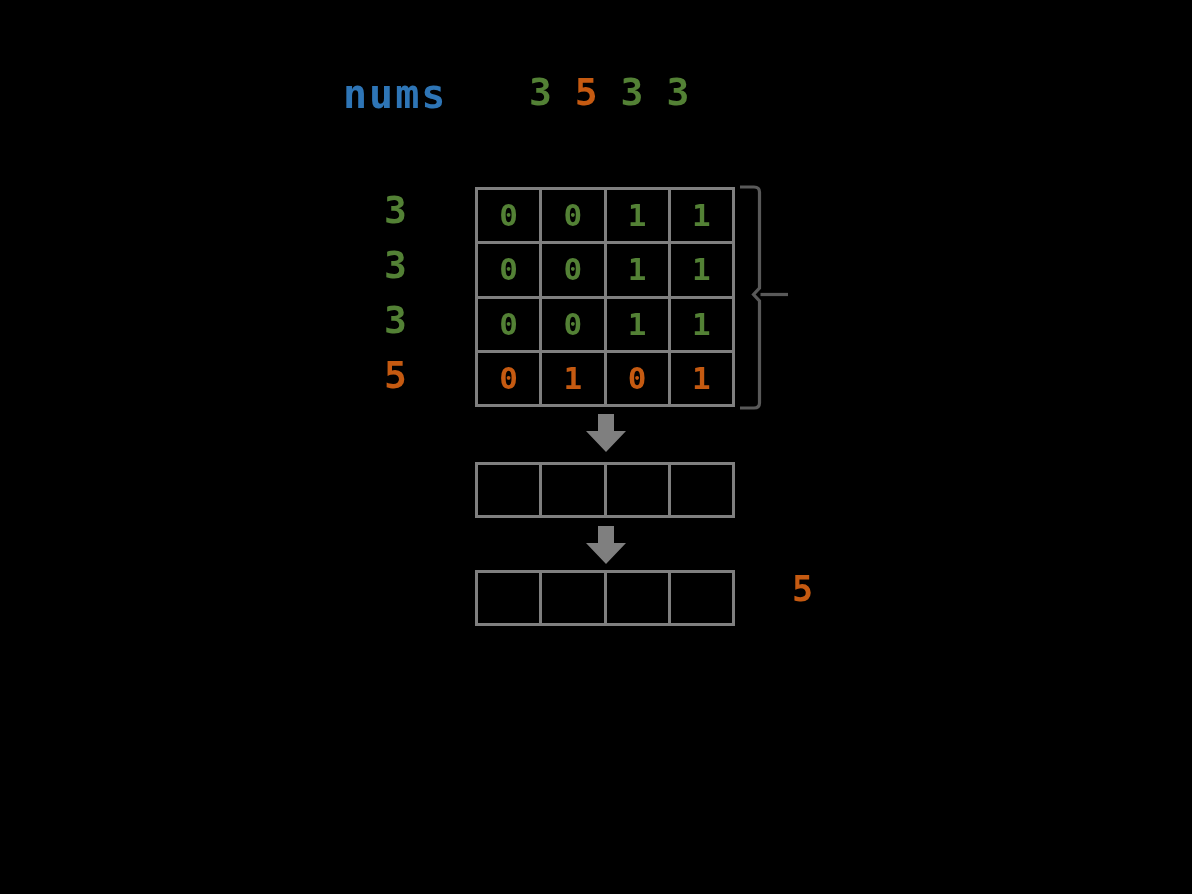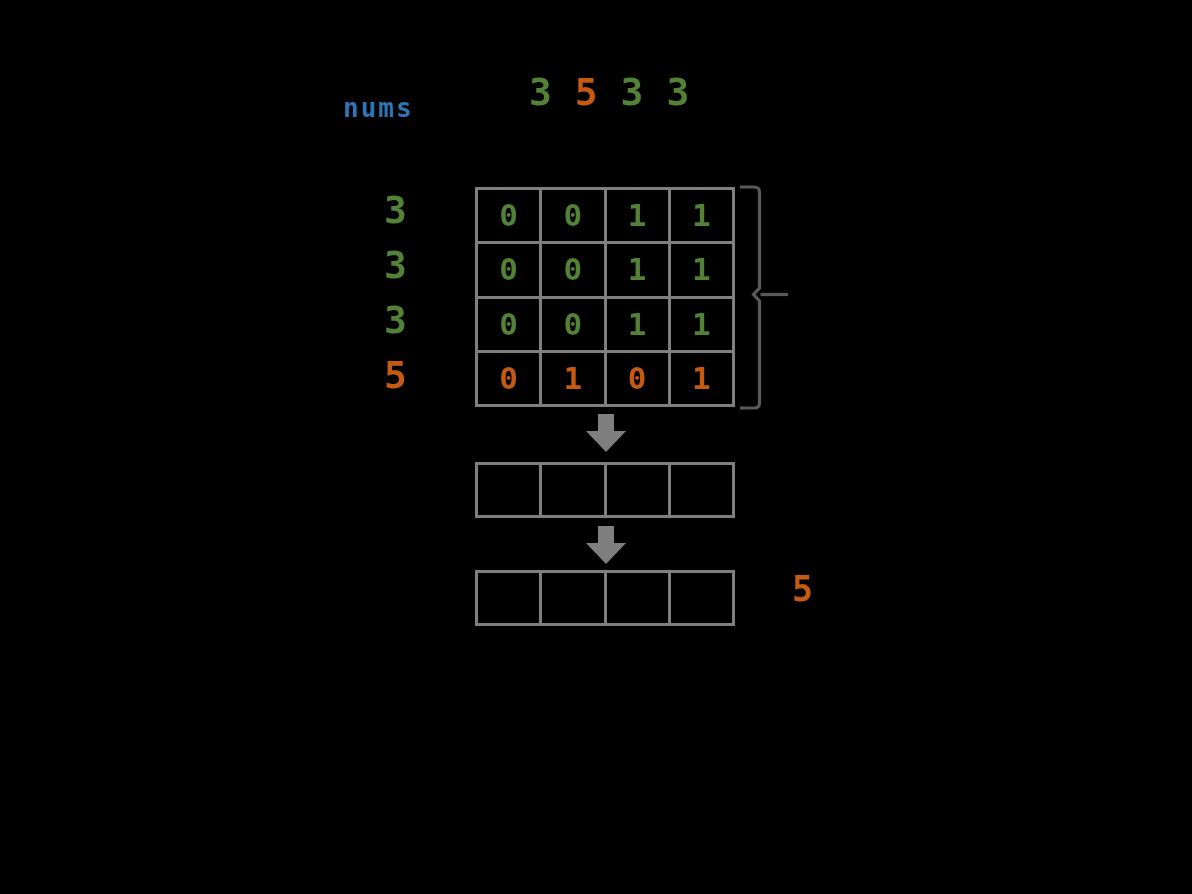--- a/index.html
+++ b/index.html
@@ -16,22 +16,22 @@
     font-family: "DejaVu Sans Mono", monospace;
     font-weight: bold;
   }
   .abs { position: absolute; }
 
   
   [data-color="green"]  { color: var(--green, #538135); }
   [data-color="orange"] { color: var(--orange, #C55A11); }
 
   .nums-label {
-    left: 343px; top: 88px;
-    font-size: 26px; line-height: 41px;
+    left: 343px; top: 74px;
+    font-size: 40px; line-height: 41px;
     letter-spacing: 2px;
     color: var(--blue, #2E75B6);
   }
   .nums-sequence {
     left: 529px; top: 73px;
     display: flex;
     font-size: 38px; line-height: 38px;
   }
   .nums-sequence .seq-digit {
     width: 45.8px;

